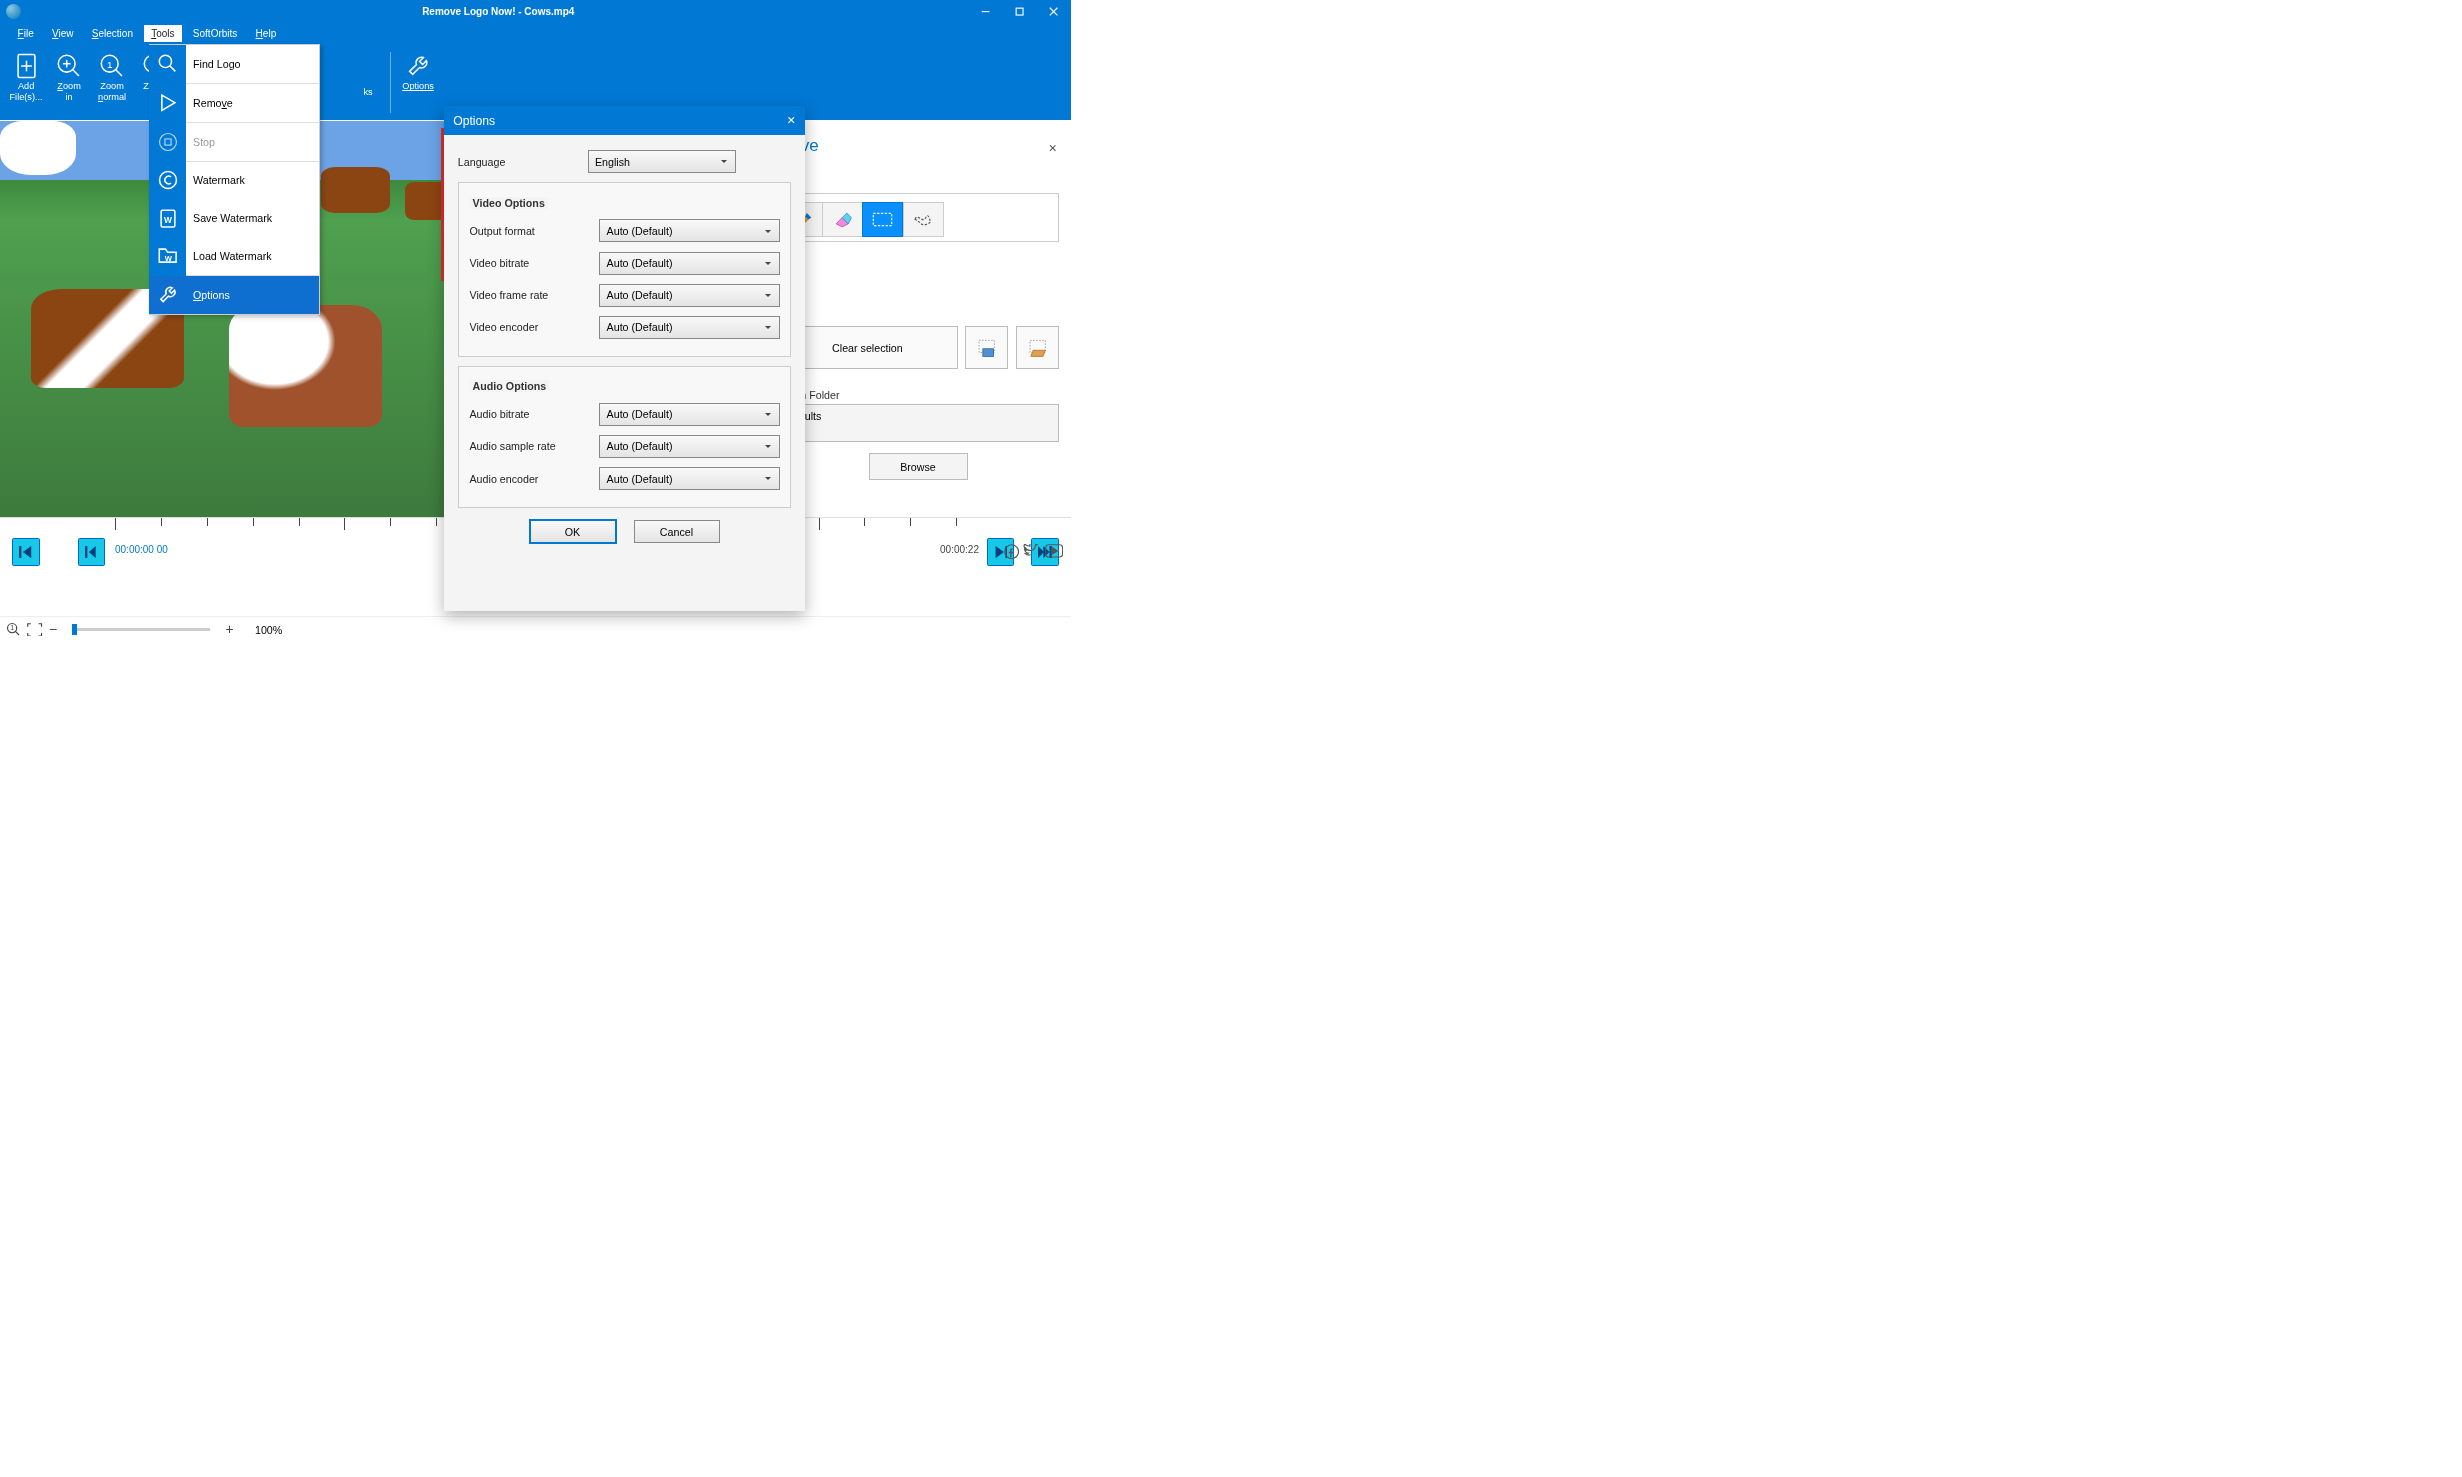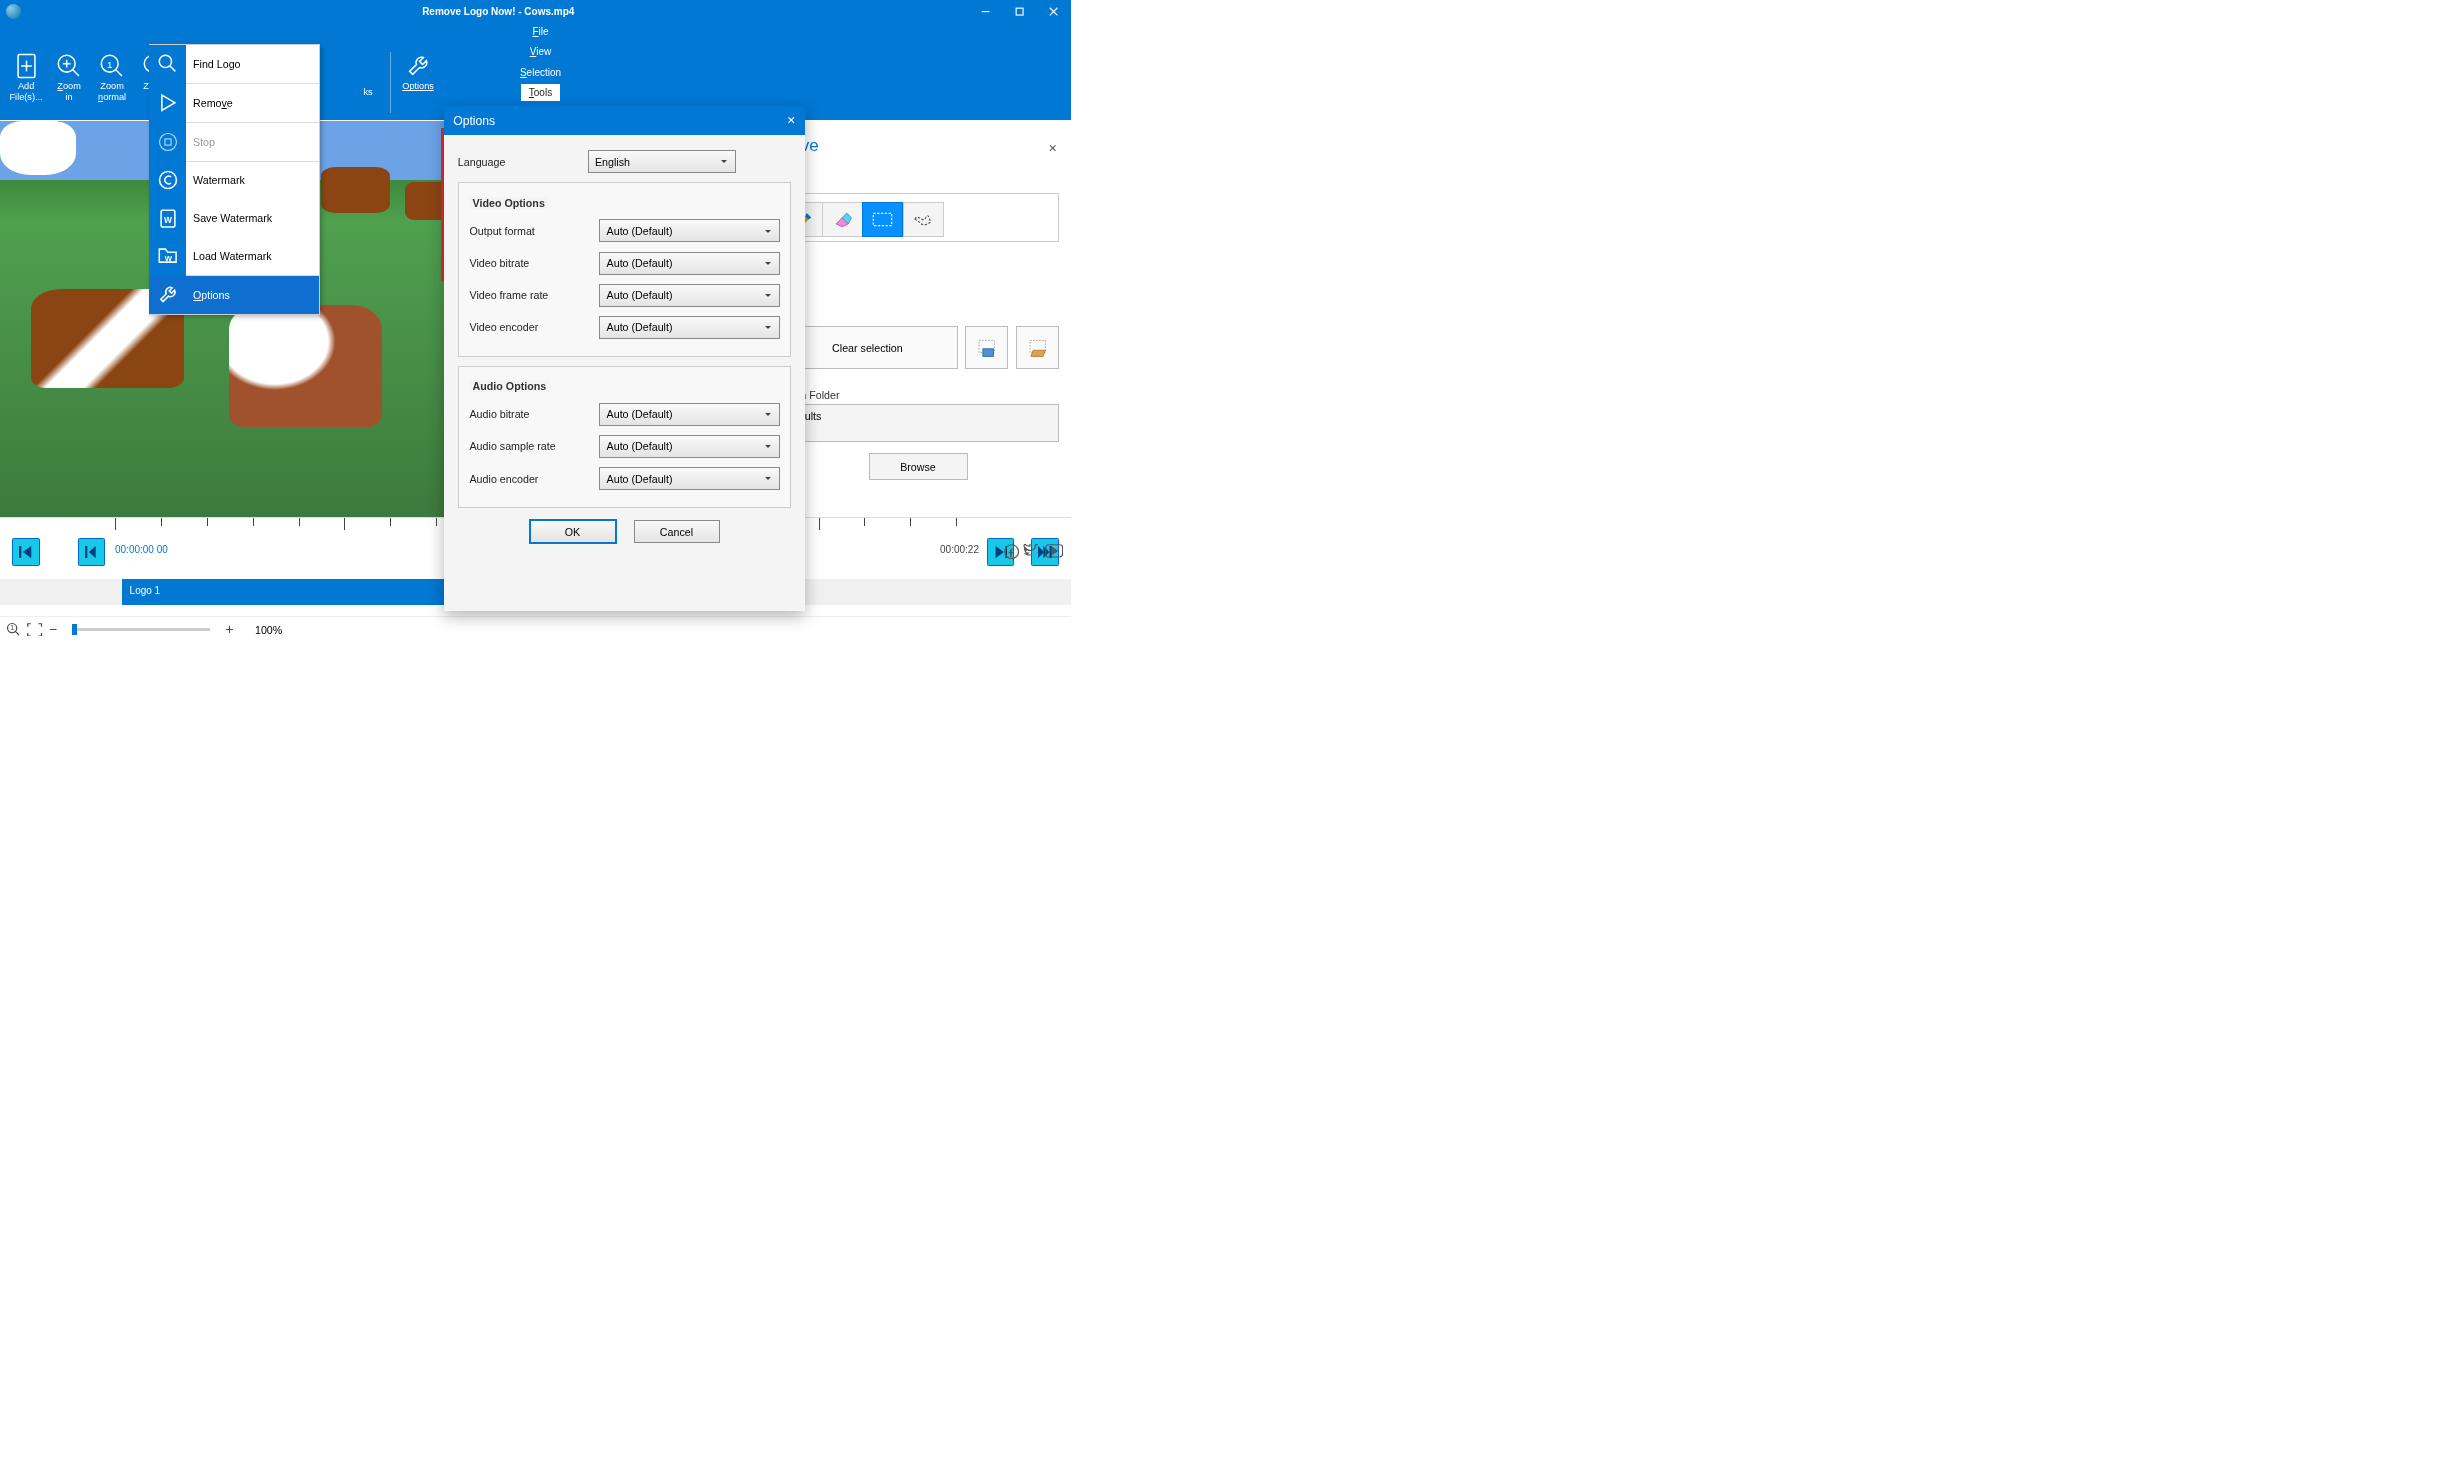--- a/index.html
+++ b/index.html
@@ -6,21 +6,21 @@
 body { width: 1071px; height: 642px; background: #fff; overflow: hidden; position: relative; }
 
 
 .titlebar { height: 23px; background: #0078d4; color: #fff; display: flex; align-items: center; font-size: 10px; }
 .titlebar .app-icon { width: 15.3px; height: 15.3px; margin: 0 6.1px; background: radial-gradient(circle at 30% 30%, #8ecae6, #0077b6); border-radius: 50%; }
 .titlebar .title { flex: 1; text-align: center; font-weight: bold; }
 .titlebar .winbtns { display: flex; }
 .titlebar .winbtn { width: 34px; height: 23px; display: flex; align-items: center; justify-content: center; color: #fff; font-size: 9.2px; }
 
 
-.menubar { height: 21.4px; background: #0078d4; display: flex; align-items: center; padding-left: 10px; gap: 3.1px; flex-direction: column; }
+.menubar { height: 21.4px; background: #0078d4; display: flex; align-items: center; padding-left: 10px; gap: 3.1px; }
 .menubar .menuitem { color: #fff; font-size: 10px; padding: 3.1px 7.6px; }
 .menubar .menuitem.active { background: #fff; color: #222; }
 .menubar .menuitem span.ul { text-decoration: underline; }
 
 
 .toolbar { height: 76px; background: #0078d4; display: flex; align-items: flex-start; padding-left: 4.6px; }
 .toolbtn { width: 43px; text-align: center; color: #fff; font-size: 9.2px; padding-top: 6.1px; }
 .toolbtn .icon { height: 31px; display: flex; align-items: center; justify-content: center; }
 .toolbtn .lbl { white-space: pre-line; line-height: 1.15; }
 .toolbtn .ul { text-decoration: underline; }
@@ -435,23 +435,20 @@
         <svg width="17" height="15.3" fill="none" stroke="#555" stroke-width="1.5" viewBox="0 0 22 20">
           <path d="M2 4c6 8 14 4 14-2 1 0 2-1 3-2-1 1-2 1-3 1 2-1 2-3 2-3s-2 2-4 1c-2-2-6 0-5 4C6 3 3 1 2 0c-2 4 1 7 3 8-1 0-2 0-3-1 0 3 3 5 5 5-1 1-3 1-5 0 2 2 5 3 8 2"></path>
         </svg>
       </span>
     <span>
         <svg width="18.4" height="13.8" fill="none" stroke="#555" stroke-width="1.5" viewBox="0 0 24 18">
           <rect x="1" y="1" width="22" height="16" rx="4"></rect>
           <polygon points="10,5 16,9 10,13" fill="#555"></polygon>
         </svg>
       </span>
-  </div>
-  <div class="tl-track">
-    <div class="tl-clip">Logo 1</div>
   </div>
 </div>
 
 <div class="statusbar">
   <span>
       <svg width="15.3" height="15.3" fill="none" stroke="#444" stroke-width="1.5" viewBox="0 0 20 20">
         <circle cx="8" cy="8" r="6"></circle>
         <line x1="12" y1="12" x2="17" y2="17"></line>
         <text x="8" y="11" fill="#444" font-size="9" text-anchor="middle" stroke="none">1</text>
       </svg>

